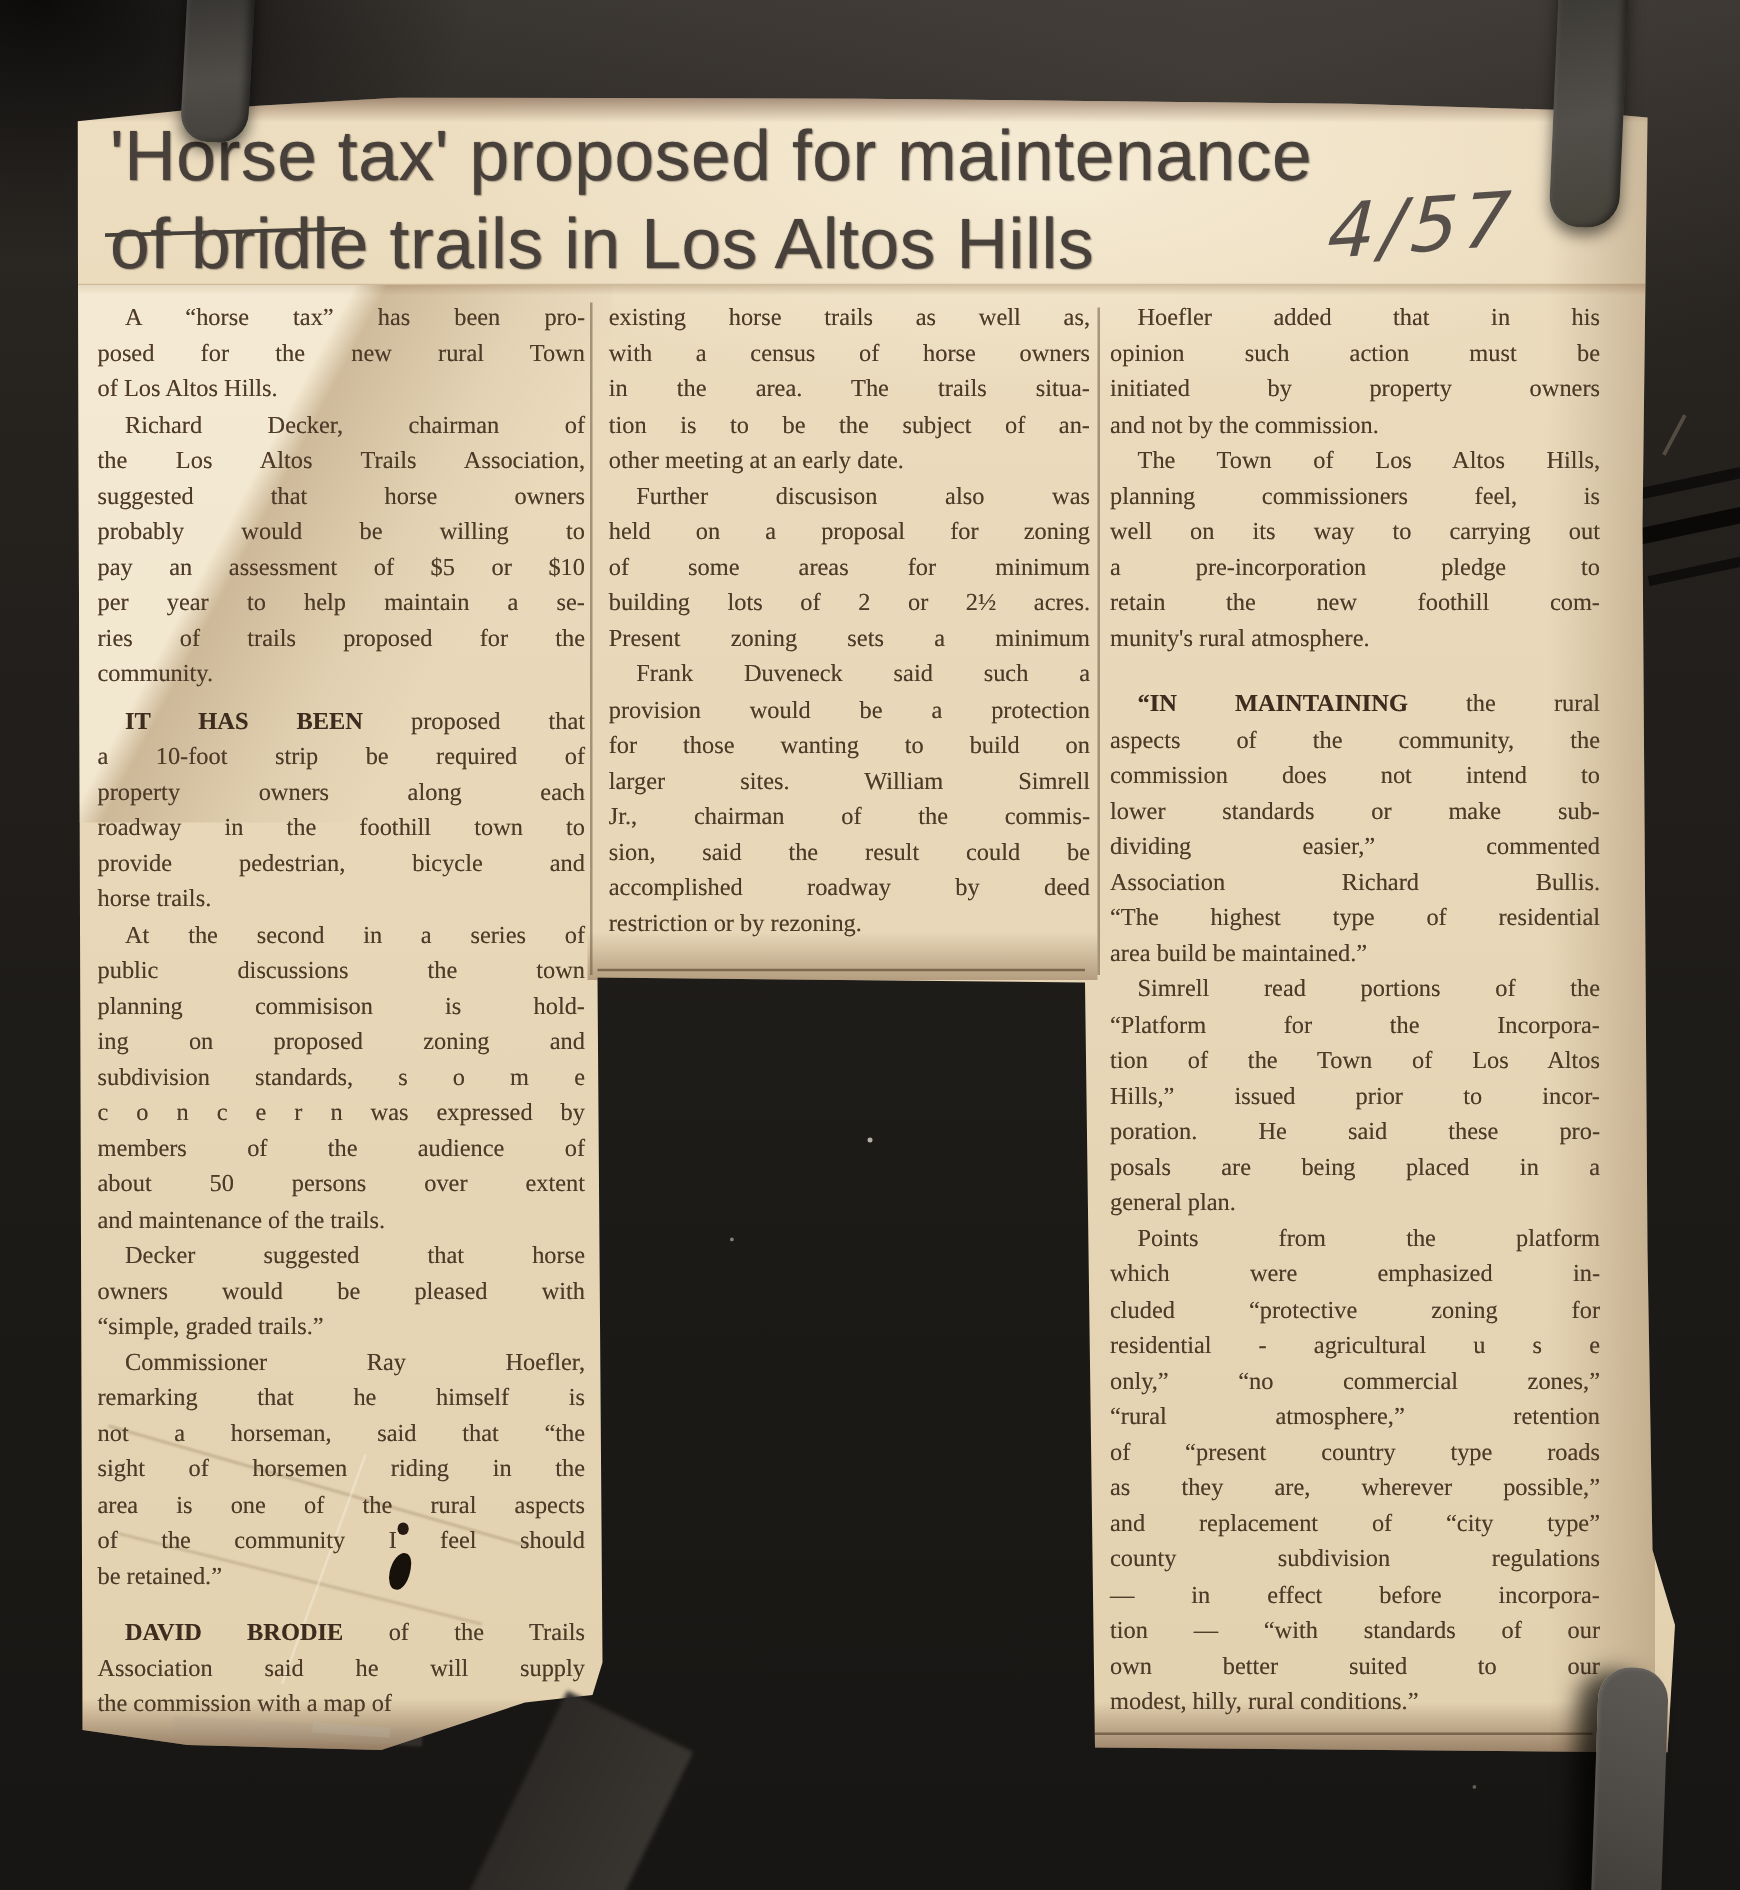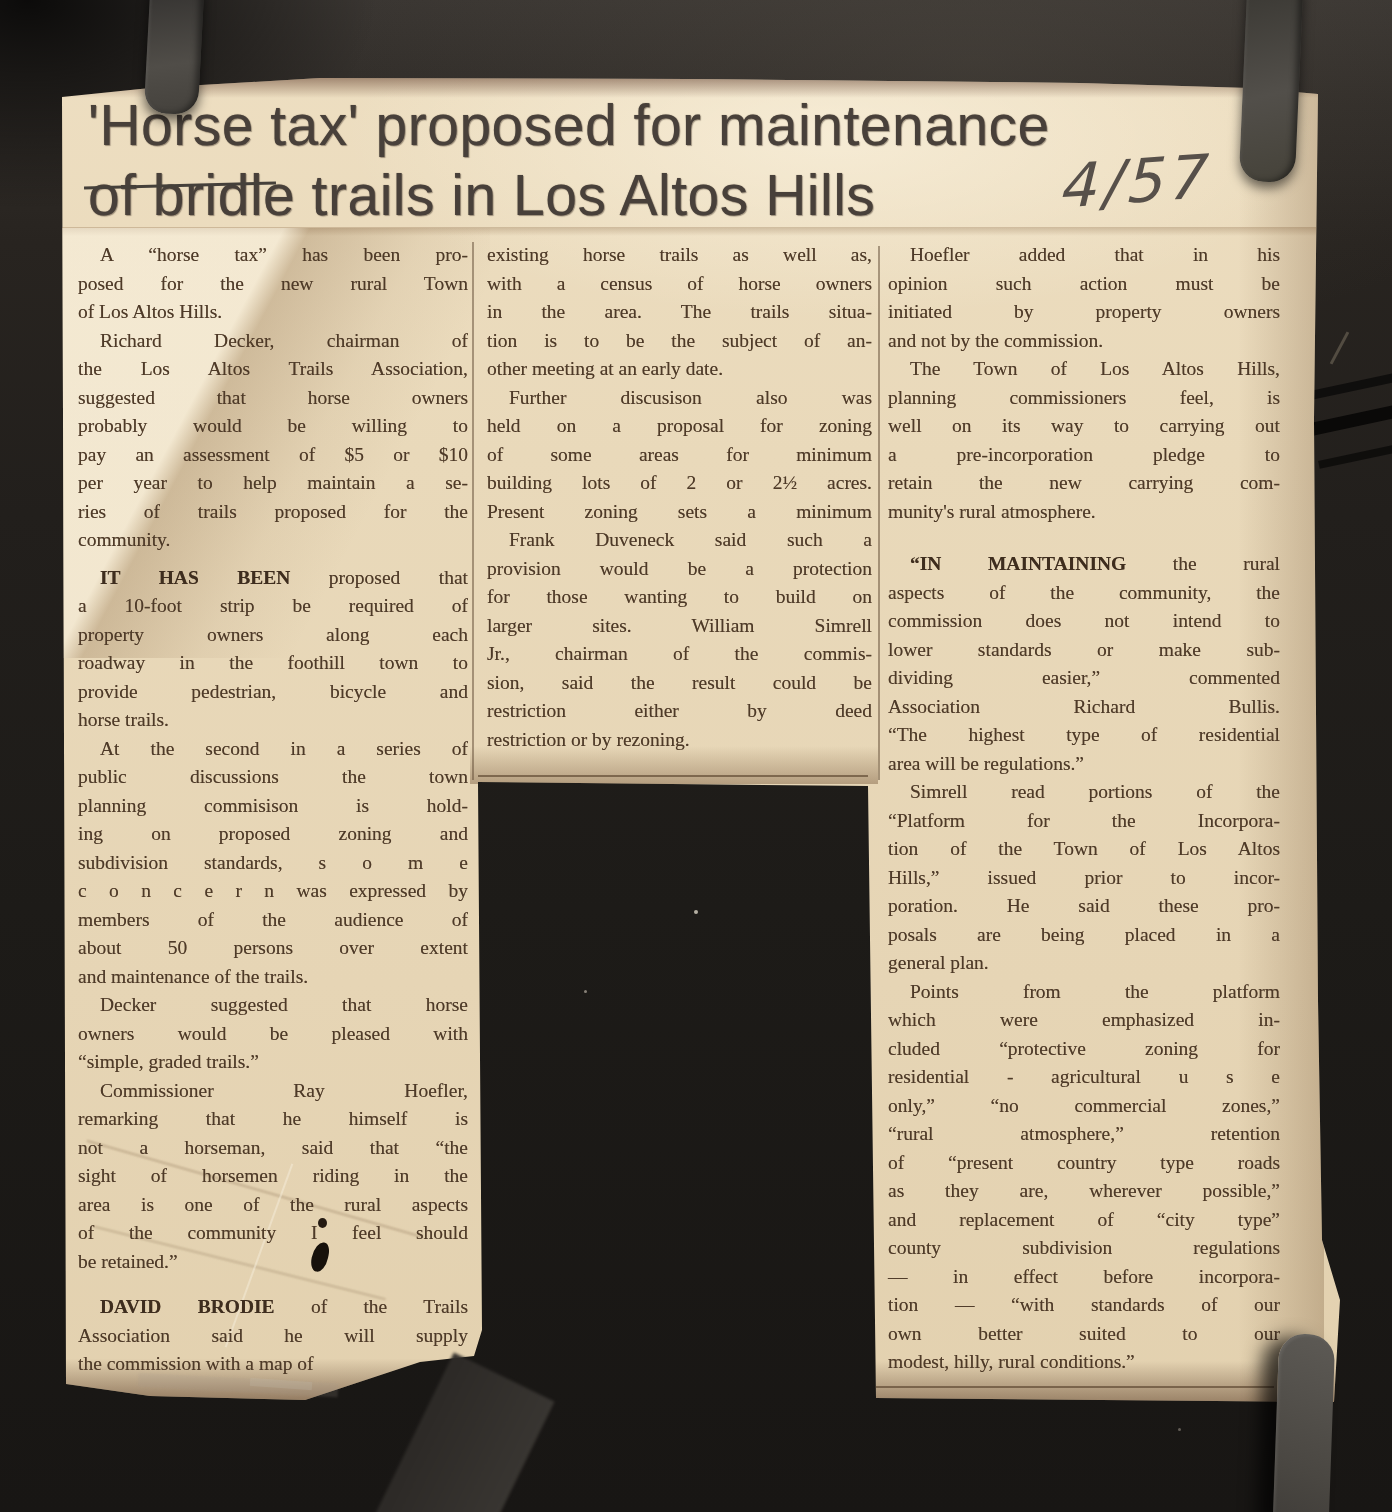--- a/index.html
+++ b/index.html
@@ -159,48 +159,48 @@
           <div class="line">building lots of 2 or 2½ acres.</div>
           <div class="line">Present zoning sets a minimum</div>
         </div>
         <div class="para">
           <div class="line indent">Frank Duveneck said such a</div>
           <div class="line">provision would be a protection</div>
           <div class="line">for those wanting to build on</div>
           <div class="line">larger sites. William Simrell</div>
           <div class="line">Jr., chairman of the commis-</div>
           <div class="line">sion, said the result could be</div>
-          <div class="line">restriction either by deed</div>
+          <div class="line">accomplished roadway by deed</div>
           <div class="line last">restriction or by rezoning.</div>
         </div>
       </div>
     <div id="col3" class="col">
         <div class="para">
           <div class="line indent">Hoefler added that in his</div>
           <div class="line">opinion such action must be</div>
           <div class="line">initiated by property owners</div>
           <div class="line last">and not by the commission.</div>
         </div>
         <div class="para">
           <div class="line indent">The Town of Los Altos Hills,</div>
           <div class="line">planning commissioners feel, is</div>
           <div class="line">well on its way to carrying out</div>
           <div class="line">a pre-incorporation pledge to</div>
-          <div class="line">retain the new carrying com-</div>
+          <div class="line">retain the new foothill com-</div>
           <div class="line last">munity's rural atmosphere.</div>
         </div>
         <div class="para" style="margin-top: 24px;">
           <div class="line indent"><b>“IN MAINTAINING</b> the rural</div>
           <div class="line">aspects of the community, the</div>
           <div class="line">commission does not intend to</div>
           <div class="line">lower standards or make sub-</div>
           <div class="line">dividing easier,” commented</div>
           <div class="line">Association Richard Bullis.</div>
           <div class="line">“The highest type of residential</div>
-          <div class="line last">area will be regulations.”</div>
+          <div class="line last">area build be maintained.”</div>
         </div>
         <div class="para">
           <div class="line indent">Simrell read portions of the</div>
           <div class="line">“Platform for the Incorpora-</div>
           <div class="line">tion of the Town of Los Altos</div>
           <div class="line">Hills,” issued prior to incor-</div>
           <div class="line">poration. He said these pro-</div>
           <div class="line">posals are being placed in a</div>
           <div class="line last">general plan.</div>
         </div>

